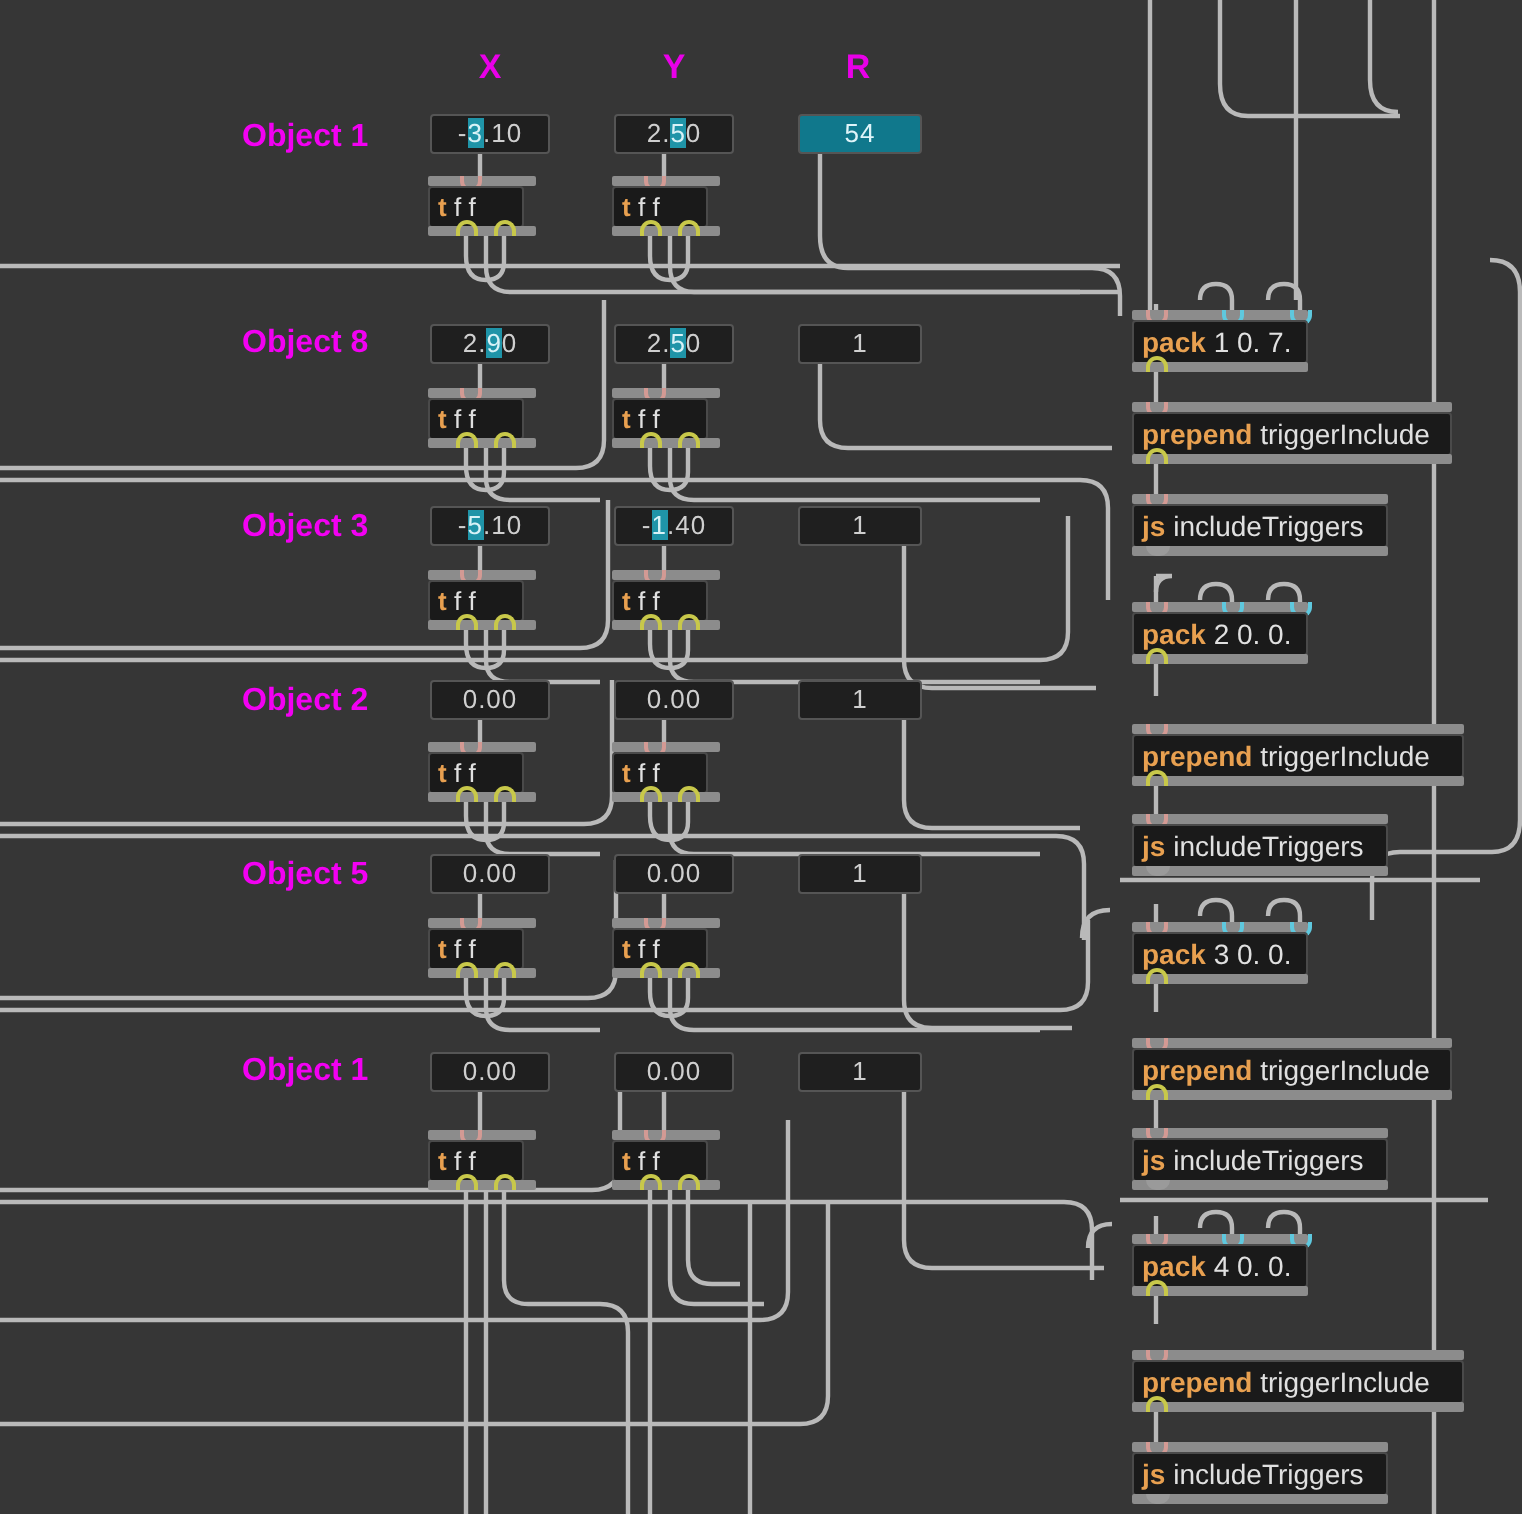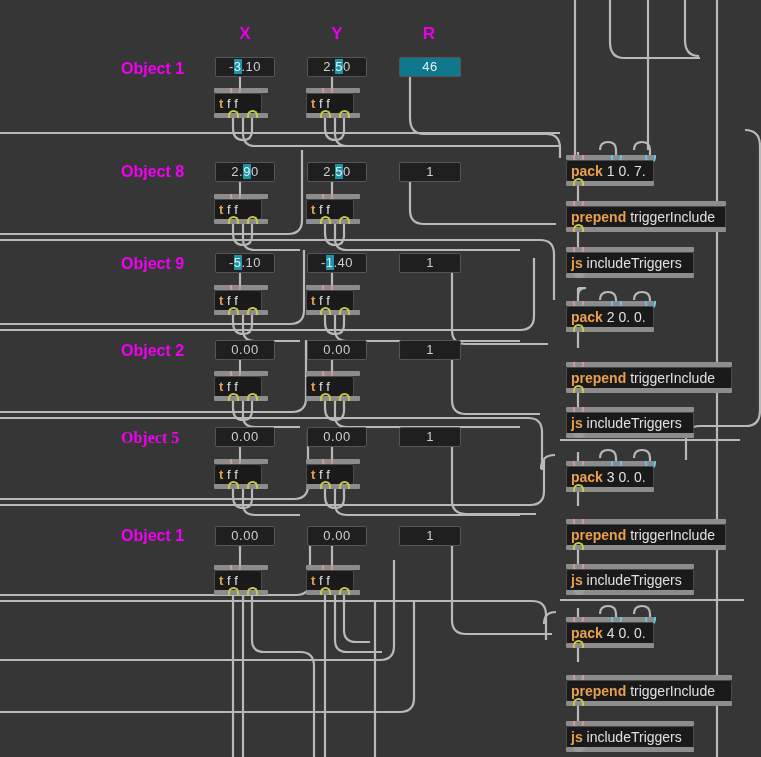--- a/index.html
+++ b/index.html
@@ -222,21 +222,21 @@
   <div class="colhead" style="left:307px;top:24px;">Y</div>
   <div class="colhead" style="left:399px;top:24px;">R</div>
 
   <div class="rowlabel" style="left:121px;top:60px;text-align:center;">Object 1</div>
   <div class="numbox" style="left:215px;top:57px;width:60px;">
     <span>-</span><span class="sel">3</span><span>.10</span>
   </div>
   <div class="numbox" style="left:307px;top:57px;width:60px;">
     <span>2.</span><span class="sel">5</span><span>0</span>
   </div>
-  <div class="numbox allsel" style="left:399px;top:57px;width:62px;">46</div>
+  <div class="numbox allsel" style="left:399px;top:57px;width:62px;">54</div>
 
   <div class="iostrip" style="left:214px;top:88px;width:54px;"></div>
   <div class="port pinkin" style="left:230px;top:88px;"></div>
   <div class="obj" style="left:214px;top:93px;width:48px;"><span class="kw">t</span> <span class="arg">f f</span></div>
   <div class="iostrip" style="left:214px;top:113px;width:54px;"></div>
   <div class="port yellowo" style="left:228px;top:110px;"></div>
   <div class="port yellowo" style="left:247px;top:110px;"></div>
 
   <div class="iostrip" style="left:306px;top:88px;width:54px;"></div>
   <div class="port pinkin" style="left:322px;top:88px;"></div>
@@ -259,21 +259,21 @@
   <div class="iostrip" style="left:214px;top:219px;width:54px;"></div>
   <div class="port yellowo" style="left:228px;top:216px;"></div>
   <div class="port yellowo" style="left:247px;top:216px;"></div>
   <div class="iostrip" style="left:306px;top:194px;width:54px;"></div>
   <div class="port pinkin" style="left:322px;top:194px;"></div>
   <div class="obj" style="left:306px;top:199px;width:48px;"><span class="kw">t</span> <span class="arg">f f</span></div>
   <div class="iostrip" style="left:306px;top:219px;width:54px;"></div>
   <div class="port yellowo" style="left:320px;top:216px;"></div>
   <div class="port yellowo" style="left:339px;top:216px;"></div>
 
-  <div class="rowlabel" style="left:121px;top:255px;">Object 9</div>
+  <div class="rowlabel" style="left:121px;top:255px;">Object 3</div>
   <div class="numbox" style="left:215px;top:253px;width:60px;">
     <span>-</span><span class="sel">5</span><span>.10</span>
   </div>
   <div class="numbox" style="left:307px;top:253px;width:60px;">
     <span>-</span><span class="sel">1</span><span>.40</span>
   </div>
   <div class="numbox" style="left:399px;top:253px;width:62px;">1</div>
   <div class="iostrip" style="left:214px;top:285px;width:54px;"></div>
   <div class="port pinkin" style="left:230px;top:285px;"></div>
   <div class="obj" style="left:214px;top:290px;width:48px;"><span class="kw">t</span> <span class="arg">f f</span></div>
@@ -301,21 +301,21 @@
   <div class="iostrip" style="left:214px;top:396px;width:54px;"></div>
   <div class="port yellowo" style="left:228px;top:393px;"></div>
   <div class="port yellowo" style="left:247px;top:393px;"></div>
   <div class="iostrip" style="left:306px;top:371px;width:54px;"></div>
   <div class="port pinkin" style="left:322px;top:371px;"></div>
   <div class="obj" style="left:306px;top:376px;width:48px;"><span class="kw">t</span> <span class="arg">f f</span></div>
   <div class="iostrip" style="left:306px;top:396px;width:54px;"></div>
   <div class="port yellowo" style="left:320px;top:393px;"></div>
   <div class="port yellowo" style="left:339px;top:393px;"></div>
 
-  <div class="rowlabel" style="left:121px;top:429px;font-family:Liberation Serif, serif;">Object 5</div>
+  <div class="rowlabel" style="left:121px;top:429px;">Object 5</div>
   <div class="numbox" style="left:215px;top:427px;width:60px;">
     <span>0.00</span><span class="sel"></span><span></span>
   </div>
   <div class="numbox" style="left:307px;top:427px;width:60px;">
     <span>0.00</span><span class="sel"></span><span></span>
   </div>
   <div class="numbox" style="left:399px;top:427px;width:62px;">1</div>
   <div class="iostrip" style="left:214px;top:459px;width:54px;"></div>
   <div class="port pinkin" style="left:230px;top:459px;"></div>
   <div class="obj" style="left:214px;top:464px;width:48px;"><span class="kw">t</span> <span class="arg">f f</span></div>

